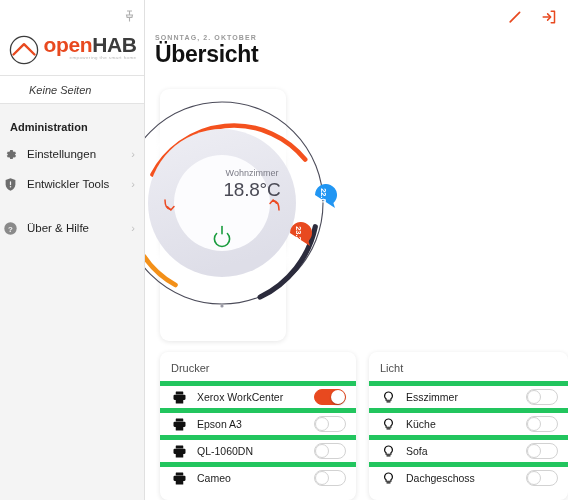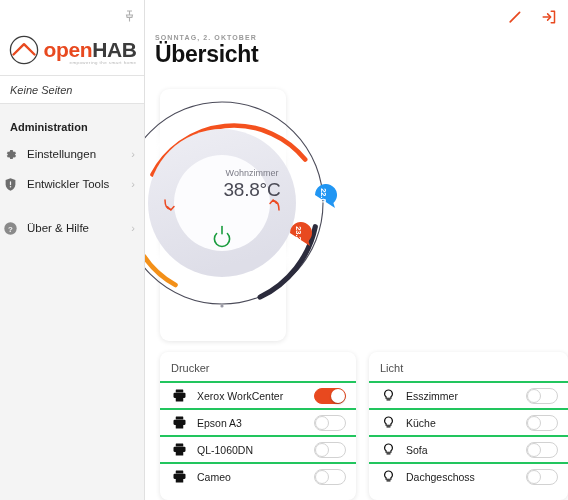--- a/index.html
+++ b/index.html
@@ -24,39 +24,39 @@
     width: 16px; height: 16px;
     display: flex; align-items: center; justify-content: center;
     color: #b0b0b0;
   }
   .logo-block {
     height: 76px;
     background: #ffffff;
     border-bottom: 1px solid #e3e3e3;
     display: flex; align-items: center; justify-content: center;
   }
-  .logo-row { display: flex; align-items: flex-end; gap: 4px; margin-top: 24px; }
+  .logo-row { display: flex; align-items: flex-start; gap: 4px; margin-top: 24px; }
   .logo-mark { width: 32px; height: 32px; flex: 0 0 32px; }
   .logo-text { display: flex; flex-direction: column; line-height: 1; }
   .logo-words { font-size: 21px; font-weight: 600; letter-spacing: -0.4px; }
   .logo-open { color: #e8491f; }
   .logo-hab { color: #3c3c3c; }
   .logo-tag {
     font-size: 4.4px; color: #b6b6b6; letter-spacing: 0.45px;
     text-align: right; margin-top: 1px;
   }
 
   .pages-block {
     height: 28px;
     background: #ffffff;
     border-bottom: 1px solid #e3e3e3;
     display: flex; align-items: center;
     padding: 0 10px;
   }
-  .pages-empty { font-size: 11px; font-style: italic; color: #3a3a3a; }
+  .pages-empty { font-size: 11px; font-style: italic; color: #3a3a3a; margin-left: 19px; }
 
   .section-head {
     font-size: 11px; font-weight: bold; color: #222;
     padding: 17px 10px 6px 10px;
   }
   .nav-item {
     height: 30px;
     display: flex; align-items: center;
     padding: 0 9px 0 3px;
     gap: 9px;
@@ -144,21 +144,21 @@
   .card-printer { width: 196px; }
   .card-light { width: 199px; }
   .card-title {
     font-size: 11px; color: #4d4d4d;
     padding: 10px 11px 7px 11px;
   }
   .row {
     height: 27px;
     display: flex; align-items: center;
     padding: 0 10px 0 11px;
-    border-top: 2px solid #22c55e;
+    border-top: 5px solid #22c55e;
     gap: 10px;
   }
   .row-icon { width: 16px; height: 16px; flex: 0 0 16px; display:flex; align-items:center; justify-content:center; }
   .row-label { flex: 1; font-size: 10.5px; color: #1b1b1b; }
   .toggle {
     width: 32px; height: 16px; border-radius: 9px;
     position: relative; flex: 0 0 32px; cursor: pointer;
   }
   .toggle.off { background: #ffffff; border: 1px solid #d2d2d2; }
   .toggle.on  { background: #e8491f; border: 1px solid #e8491f; }
@@ -307,21 +307,21 @@
         </g>
 
         <g stroke="#1a9c3e" stroke-width="1.6" fill="none" stroke-linecap="round">
           <path d="M71.6 155.5 a7.6 7.6 0 1 0 10.8 0"></path>
           <path d="M77 148.5 v7.2"></path>
         </g>
       </svg>
 
       <div class="thermo-center-text">
         <div class="thermo-room">Wohnzimmer</div>
-        <div class="thermo-temp">38.8°C</div>
+        <div class="thermo-temp">18.8°C</div>
       </div>
 
       <div class="badge" style="left:168px; top:104px; width:24px; height:26px;">
         <svg viewBox="0 0 24 26" width="24" height="26" style="position:absolute;left:0;top:0;">
           <path d="M2 13 a11 11 0 1 1 18.4 8.1 L22 26 z" fill="#2196f3"></path>
         </svg>
         <span style="position:relative;z-index:2;margin-right:3px;">22.6</span>
       </div>
 
       <div class="badge" style="left:143px; top:142px; width:24px; height:26px;">

